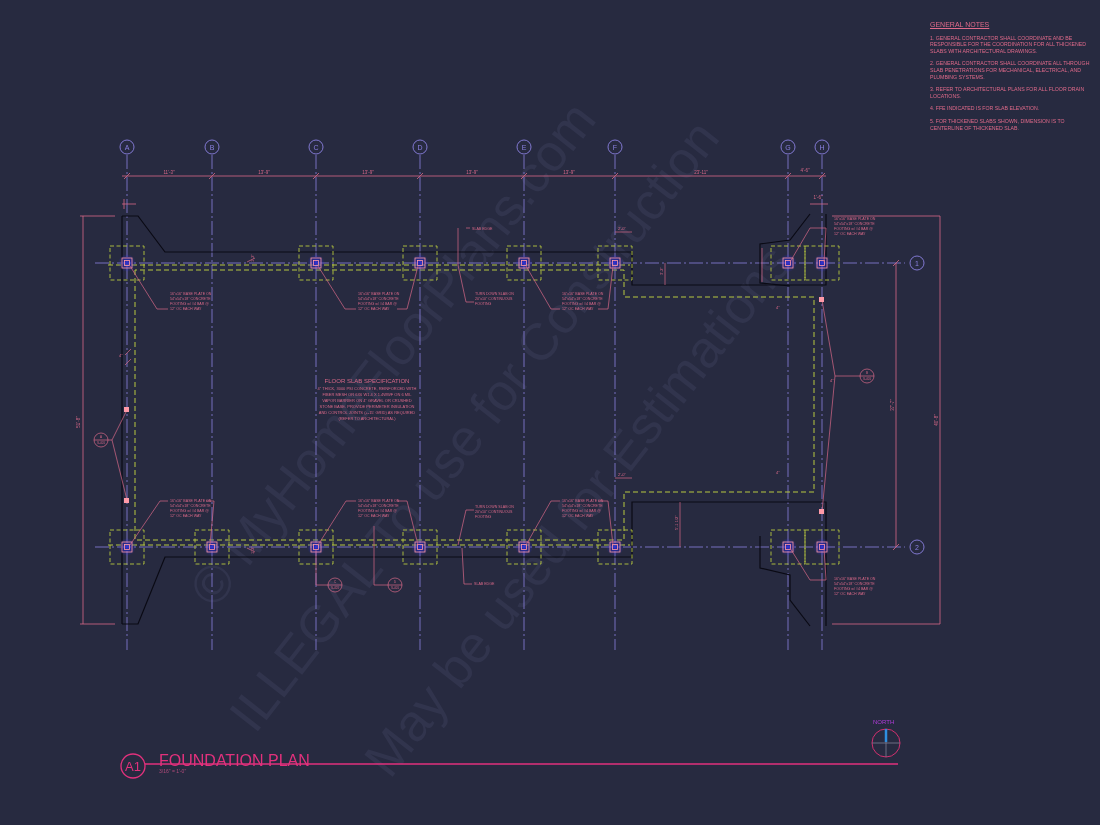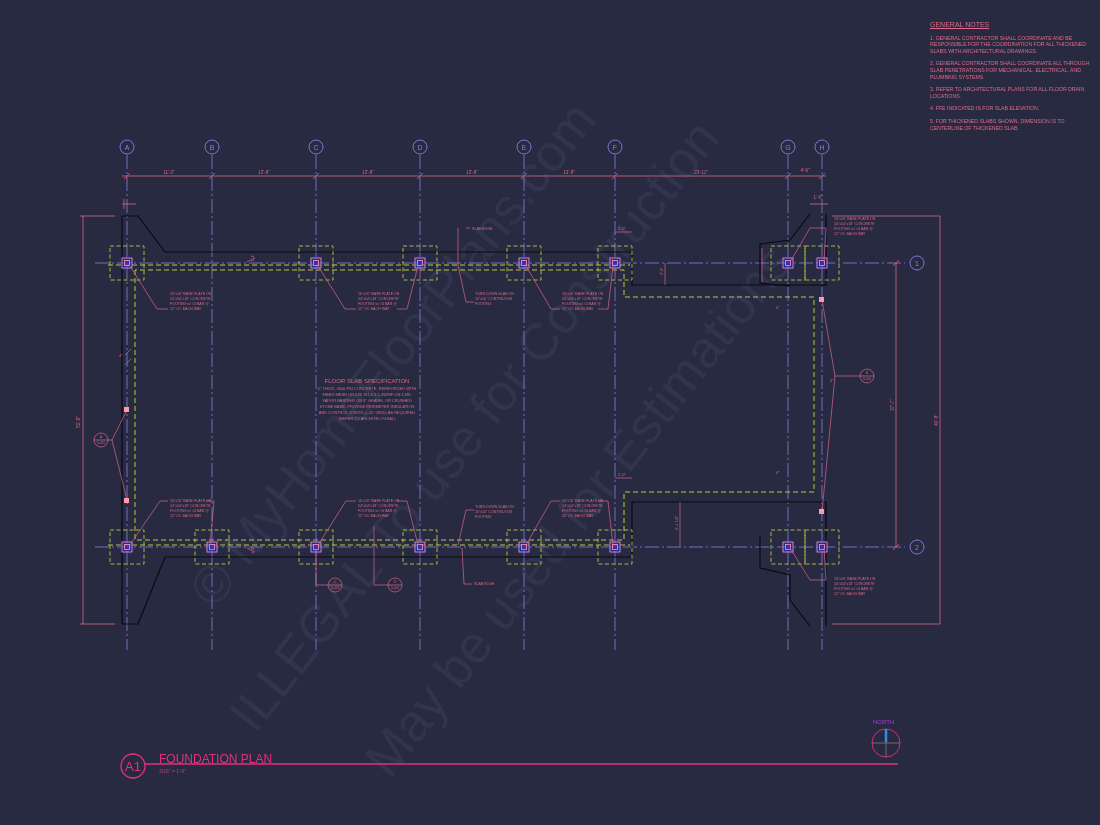--- a/index.html
+++ b/index.html
@@ -2,21 +2,21 @@
 <html><head>
 <meta charset="utf-8">
 <style>
   html,body{margin:0;padding:0;background:#272a40;}
   body{width:1100px;height:825px;position:relative;overflow:hidden;font-family:"Liberation Sans",sans-serif;}
   #sheet{position:absolute;left:0;top:0;width:1100px;height:825px;}
   .notes{position:absolute;left:930px;top:22px;width:160px;color:#e06a8a;font-size:5.2px;line-height:6.6px;}
   .notes .nt-title{font-size:7px;text-decoration:underline;margin-bottom:6px;color:#e06a8a;}
   .notes .nt-item{margin-bottom:6px;text-transform:uppercase;}
   .title-block{position:absolute;left:120px;top:752px;}
-  .tb-title{position:absolute;left:39px;top:0px;color:#e2317c;font-size:12px;white-space:nowrap;}
+  .tb-title{position:absolute;left:39px;top:0px;color:#e2317c;font-size:16px;white-space:nowrap;}
   .tb-scale{position:absolute;left:39px;top:16px;color:#b04a7a;font-size:5px;white-space:nowrap;}
   .north-label{position:absolute;left:873px;top:719px;color:#b03cd8;font-size:6px;}
   svg text{font-family:"Liberation Sans",sans-serif;}
 </style>
 </head>
 <body>
 
 <svg id="sheet" width="1100" height="825" viewBox="0 0 1100 825" xmlns="http://www.w3.org/2000/svg">
   <defs>
     <radialGradient id="glow" cx="50%" cy="50%" r="50%">

